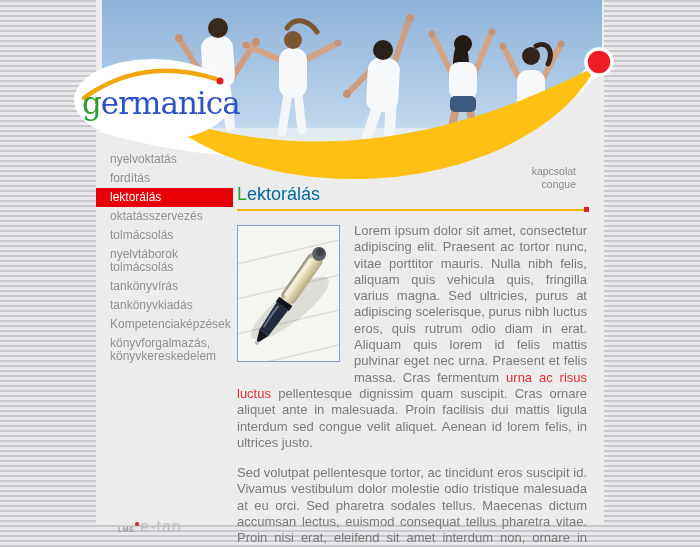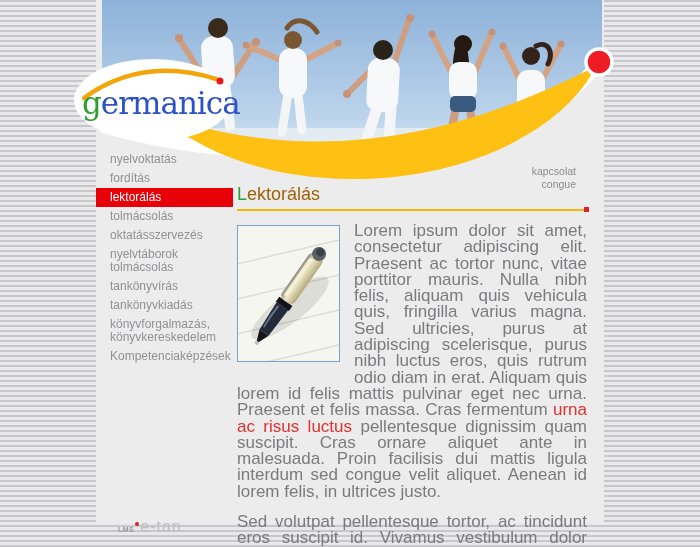--- a/index.html
+++ b/index.html
@@ -18,28 +18,28 @@
   .sidebar{position:absolute;top:150px;left:0;width:137px;z-index:3;}
   .sidebar ul{list-style:none;margin:0;padding:0;}
   .sidebar li{
     font-size:12px;color:#919194;padding:3px 6px 3px 14px;cursor:pointer;line-height:13px;
   }
   .sidebar li.active{background:#e80008;color:#ffffff;}
   
   .main{position:relative;z-index:3;margin-left:141px;width:350px;padding-top:184px;}
   h1.page-title{margin:0;font-size:18px;font-weight:normal;letter-spacing:0;}
   h1 .tl-first{color:#2fa233;}
-  h1 .tl-rest{color:#a16207;}
+  h1 .tl-rest{color:#0369a1;}
   .title-rule{position:relative;margin:4px 0 12px 0;border-top:2px solid #f2b50a;height:0;}
   .rule-dot{position:absolute;right:-2px;top:-4px;width:5px;height:5px;background:#e02020;display:block;}
   .article-image{
     float:left;width:101px;height:135px;border:1px solid #7aa0cc;background:#f7f7f3;
     margin:2px 14px 8px 0;
   }
-  .body-text{font-size:17px;line-height:16.3px;color:#7b7b7d;text-align:justify;margin:0 0 14px 0;}
+  .body-text{font-size:13px;line-height:16.3px;color:#7b7b7d;text-align:justify;margin:0 0 14px 0;}
   .inline-link{color:#e03030;cursor:pointer;text-decoration:none;}
   
   .footer-logo{position:absolute;left:22px;top:518px;z-index:3;display:flex;align-items:baseline;cursor:pointer;}
   .footer-lms{font-size:7px;font-weight:bold;color:#9a9a9d;letter-spacing:.5px;}
   .footer-dot{width:4px;height:4px;border-radius:50%;background:#e02020;display:inline-block;margin:0 1px 6px 1px;align-self:center;}
   .footer-brand{font-size:16px;color:#bfbfc3;letter-spacing:1px;}
 </style>
 </head>
 <body>
 
@@ -137,27 +137,27 @@
       <a href="#">kapcsolat</a>
       <a href="#">congue</a>
     </div>
   </div>
 
   <nav class="sidebar">
     <ul>
       <li>nyelvoktatás</li>
       <li>fordítás</li>
       <li class="active">lektorálás</li>
+      <li>oktatásszervezés</li>
       <li>tolmácsolás</li>
-      <li>oktatásszervezés</li>
       <li>nyelvtáborok tolmácsolás</li>
       <li>tankönyvírás</li>
       <li>tankönyvkiadás</li>
+      <li>Kompetenciaképzések</li>
       <li>könyvforgalmazás, könyvkereskedelem</li>
-      <li>Kompetenciaképzések</li>
     </ul>
   </nav>
 
   <div class="main">
     <h1 class="page-title"><span class="tl-first">L</span><span class="tl-rest">ektorálás</span></h1>
     <div class="title-rule">
       <span class="rule-dot"></span>
     </div>
 
     <div class="article-image">

